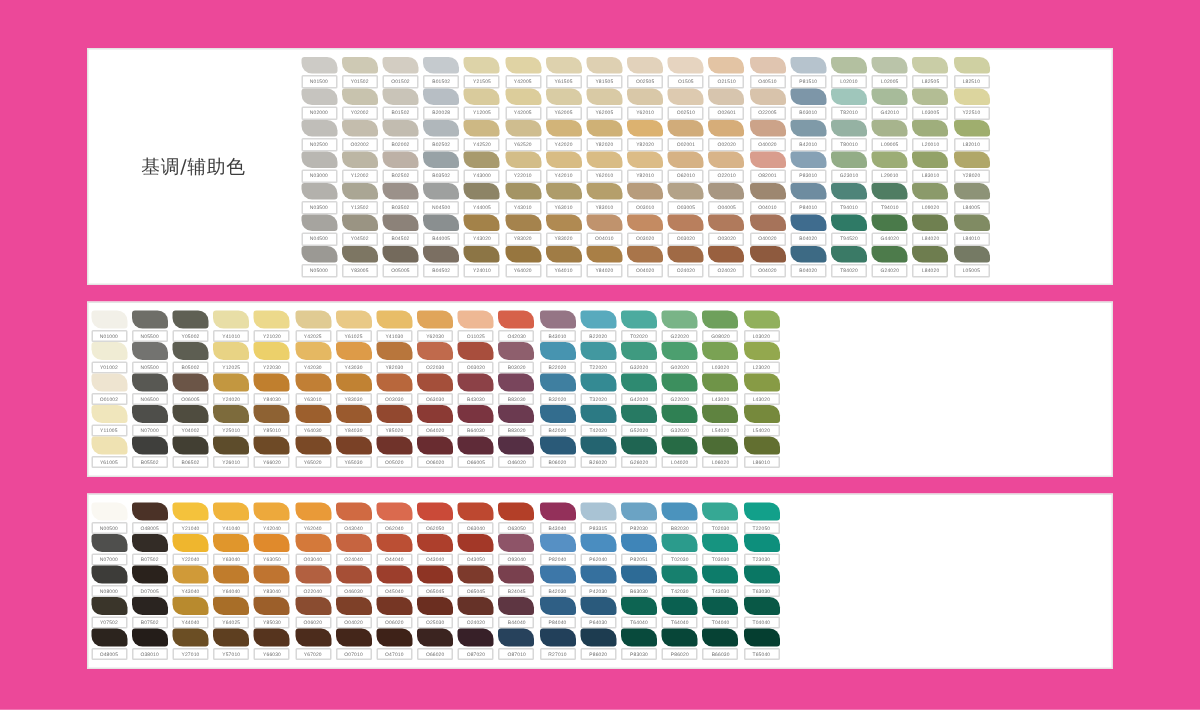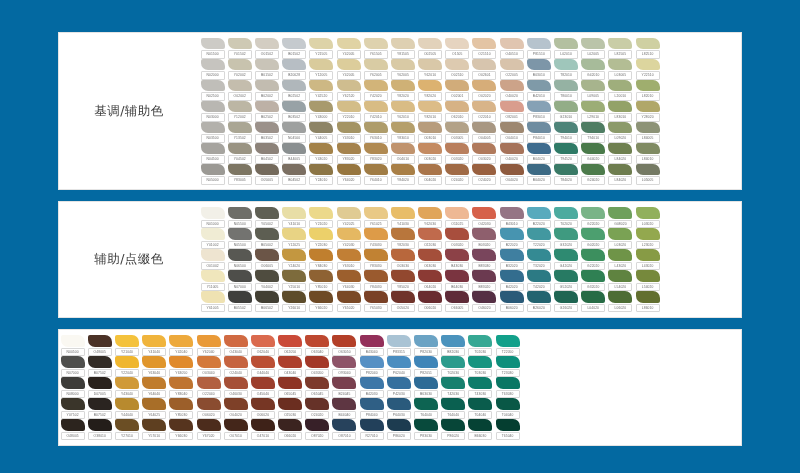--- a/index.html
+++ b/index.html
@@ -10,21 +10,21 @@
     width: 800px;
     height: 473px;
     background: #ffffff;
     font-family: "Liberation Sans", "DejaVu Sans", sans-serif;
     overflow: hidden;
   }
   #page {
     position: relative;
     width: 800px;
     height: 473px;
-    background: #0369a1;
+    background: #ec4899;
     box-sizing: border-box;
     padding: 11px;
   }
   .panel {
     position: absolute;
     left: 58px;
     width: 684px;
     background: #ffffff;
     border: 1px solid #e4e4e4;
     box-sizing: border-box;
@@ -588,23 +588,20 @@
           </div>
           <div class="sw">
             <div class="sw-chip" style="background: rgb(117, 122, 100);"></div>
             <div class="sw-code">L05005</div>
           </div>
         </div>
       </div>
   </div>
 
   <div class="panel" id="panel-1">
-    <div class="panel-label-wrap">
-      <div class="panel-label">辅助/点缀色</div>
-    </div>
     <div class="grid-wrap">
         <div class="sw-row">
           <div class="sw">
             <div class="sw-chip" style="background: rgb(242, 240, 232);"></div>
             <div class="sw-code">N01000</div>
           </div>
           <div class="sw">
             <div class="sw-chip" style="background: rgb(110, 110, 104);"></div>
             <div class="sw-code">N05500</div>
           </div>

